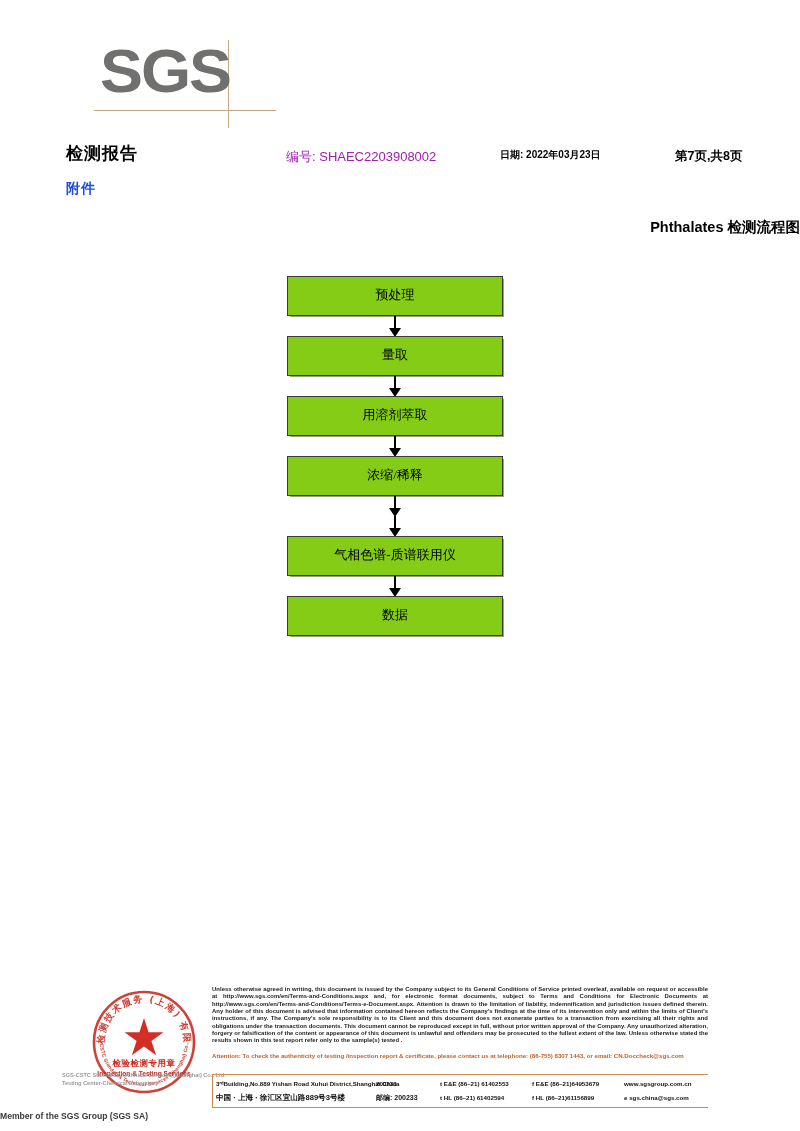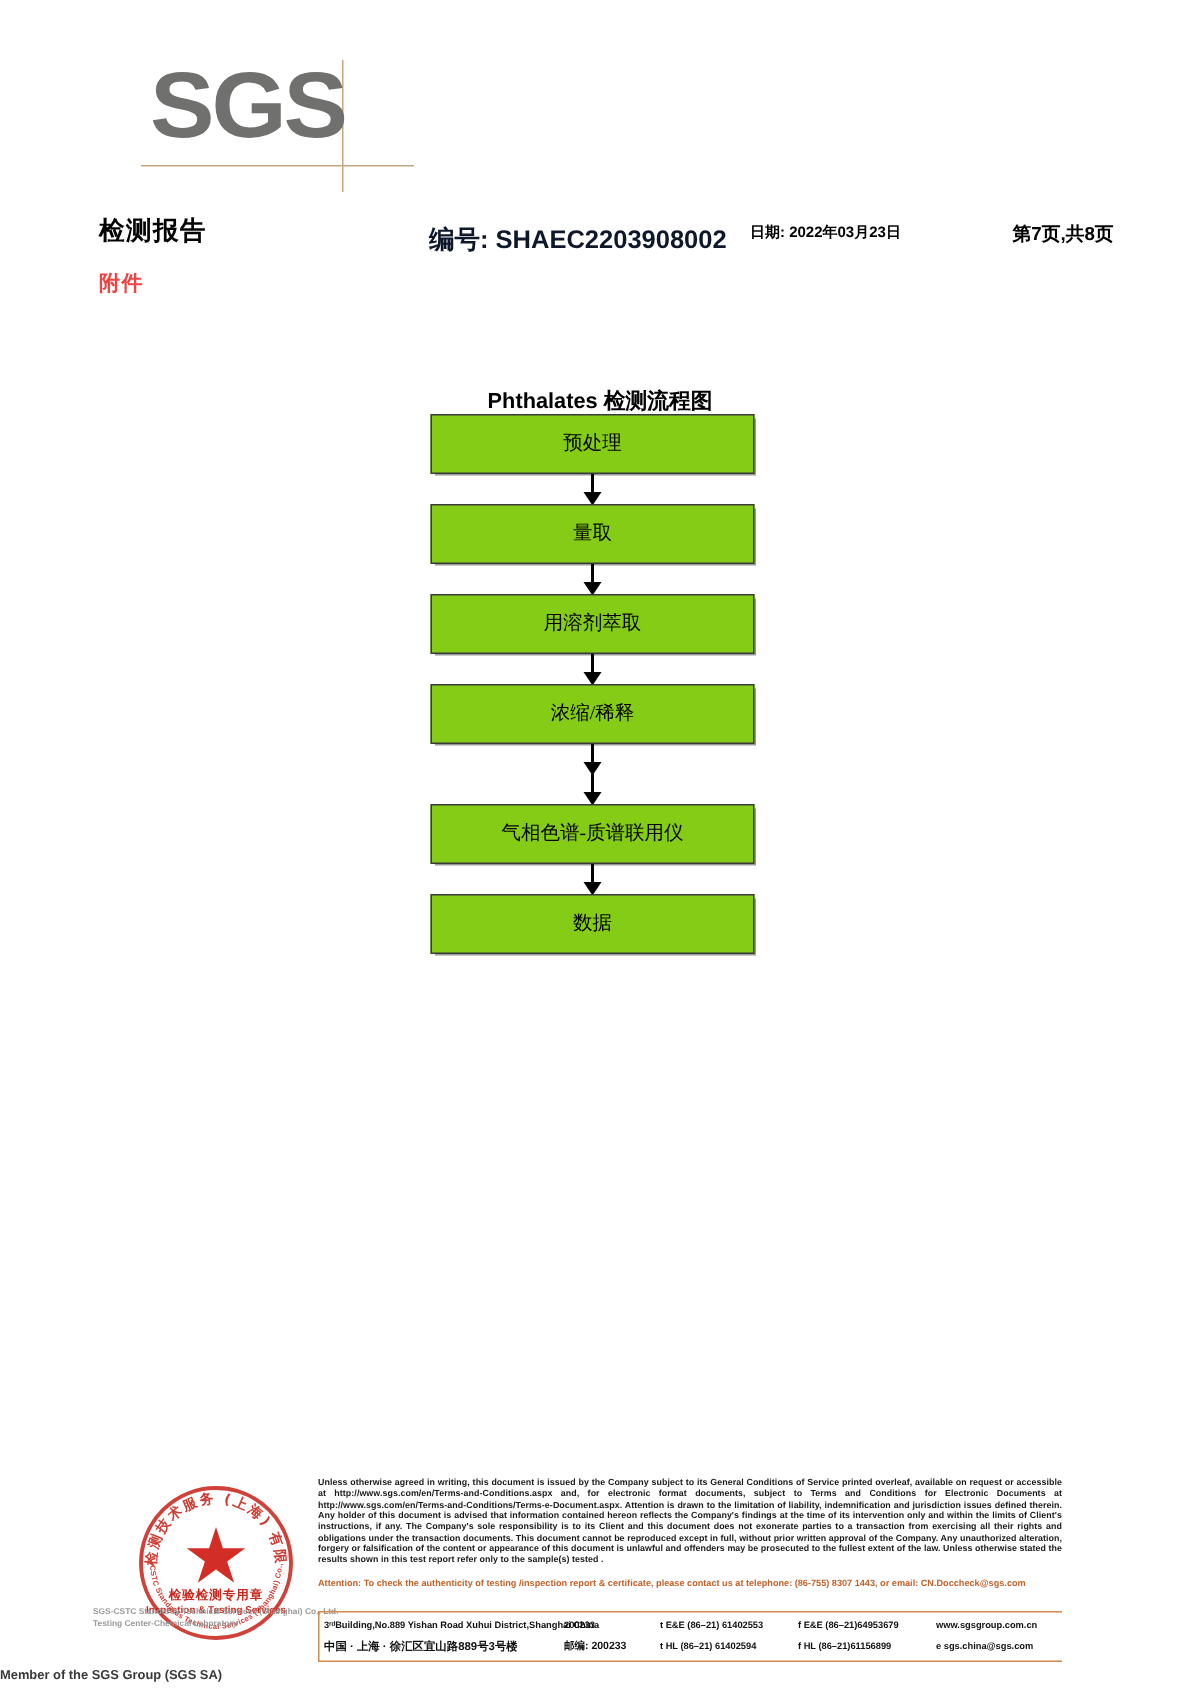--- a/index.html
+++ b/index.html
@@ -68,29 +68,29 @@
     letter-spacing: 1px;
     color: #000;
   }
   .hdr-sub {
     position: absolute;
     left: 66px;
     top: 180px;
     font-size: 14px;
     font-weight: bold;
     letter-spacing: 1px;
-    color: #ef4444;
+    color: #1d4ed8;
   }
   .hdr-no {
     position: absolute;
     left: 286px;
     top: 148px;
-    font-size: 17px;
-    font-weight: bold;
-    color: #0f172a;
+    font-size: 13px;
+    font-weight: normal;
+    color: #a21caf;
     white-space: nowrap;
   }
   .hdr-date {
     position: absolute;
     left: 500px;
     top: 148px;
     font-size: 10px;
     font-weight: bold;
     color: #000;
     white-space: nowrap;
@@ -105,25 +105,24 @@
     white-space: nowrap;
     margin-left: 27px;
   }
 
   
   .flow-title {
     position: absolute;
     left: 0;
     top: 218px;
     width: 800px;
-    text-align: center;
+    text-align: right;
     font-size: 14.5px;
     font-weight: bold;
     color: #000;
-    margin-top: 40px;
   }
   .flow {
     position: absolute;
     left: 287px;
     top: 276px;
     width: 216px;
   }
   .node {
     position: relative;
     width: 216px;

